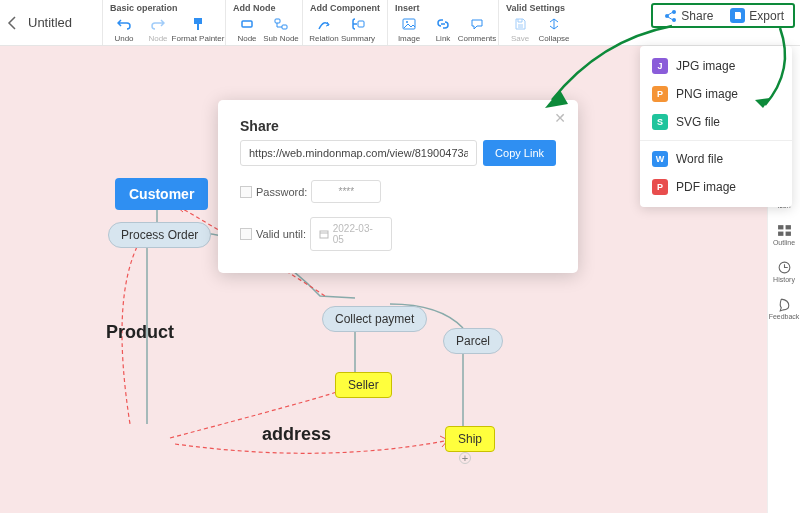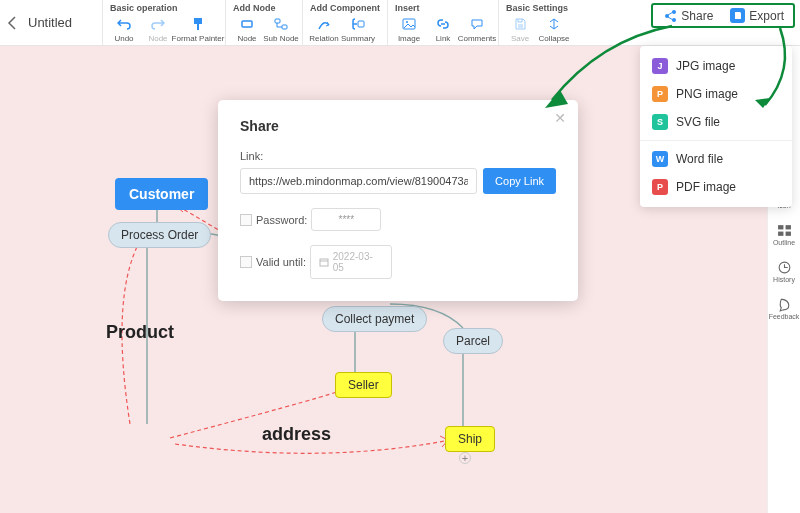--- a/index.html
+++ b/index.html
@@ -163,21 +163,21 @@
             <svg width="14" height="14">
               <path d="M2 3 H12 V9 H7 L4 12 V9 H2 Z" stroke="#2f8ff2" fill="none"></path>
             </svg>
           </div>
           <div class="tb-txt">Comments</div>
         </div>
     </div>
   </div>
 
   <div class="group">
-    <div class="group-label">Basic Settings</div>
+    <div class="group-label">Valid Settings</div>
     <div class="group-items">
       <div class="tb-btn disabled">
           <div class="tb-ico">
             <svg width="14" height="14">
               <path d="M3 2 H10 L12 4 V12 H3 Z M5 2 V5 H9 V2 M5 8 H10 M5 10 H10" stroke="#2f8ff2" fill="none"></path>
             </svg>
           </div>
           <div class="tb-txt">Save</div>
         </div>
       <div class="tb-btn">
@@ -295,21 +295,20 @@
     </div>
   <div class="em-item">
       <div class="em-ico" style="background:#e84d4d">P</div>
       <span>PDF image</span>
     </div>
 </div>
 
 <div class="dialog">
   <div class="dlg-title">Share</div>
   <div class="dlg-close">✕</div>
-  <div class="dlg-row">Link:</div>
   <div class="dlg-link-row">
     <input class="dlg-input" value="https://web.mindonmap.com/view/81900473a8124a" style="">
     <button class="dlg-copy">Copy Link</button>
   </div>
   <div class="dlg-opt">
     <div class="dlg-check"></div>
     <span>Password:</span>
     <div class="dlg-small">****</div>
   </div>
   <div class="dlg-opt">

